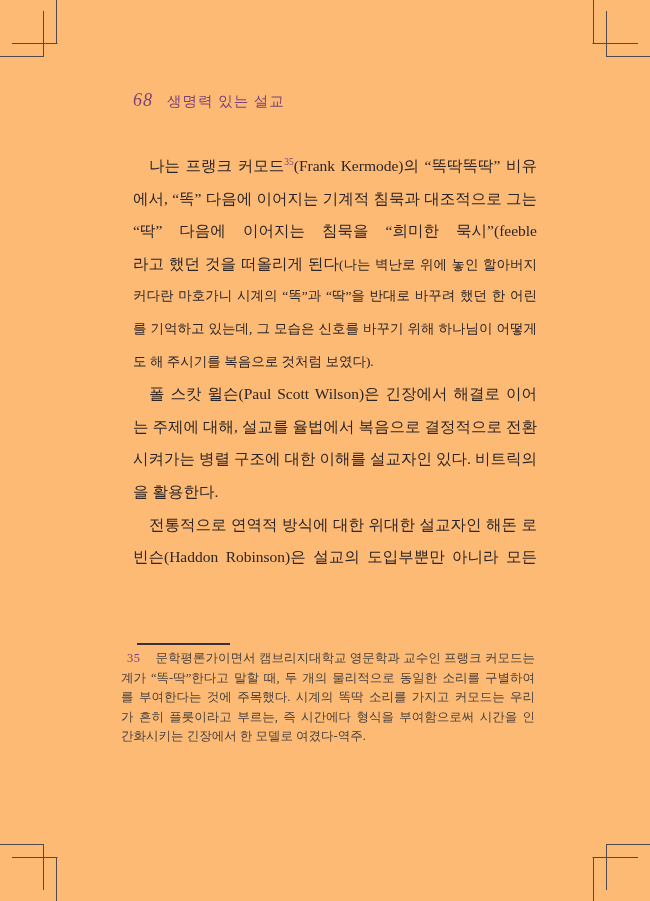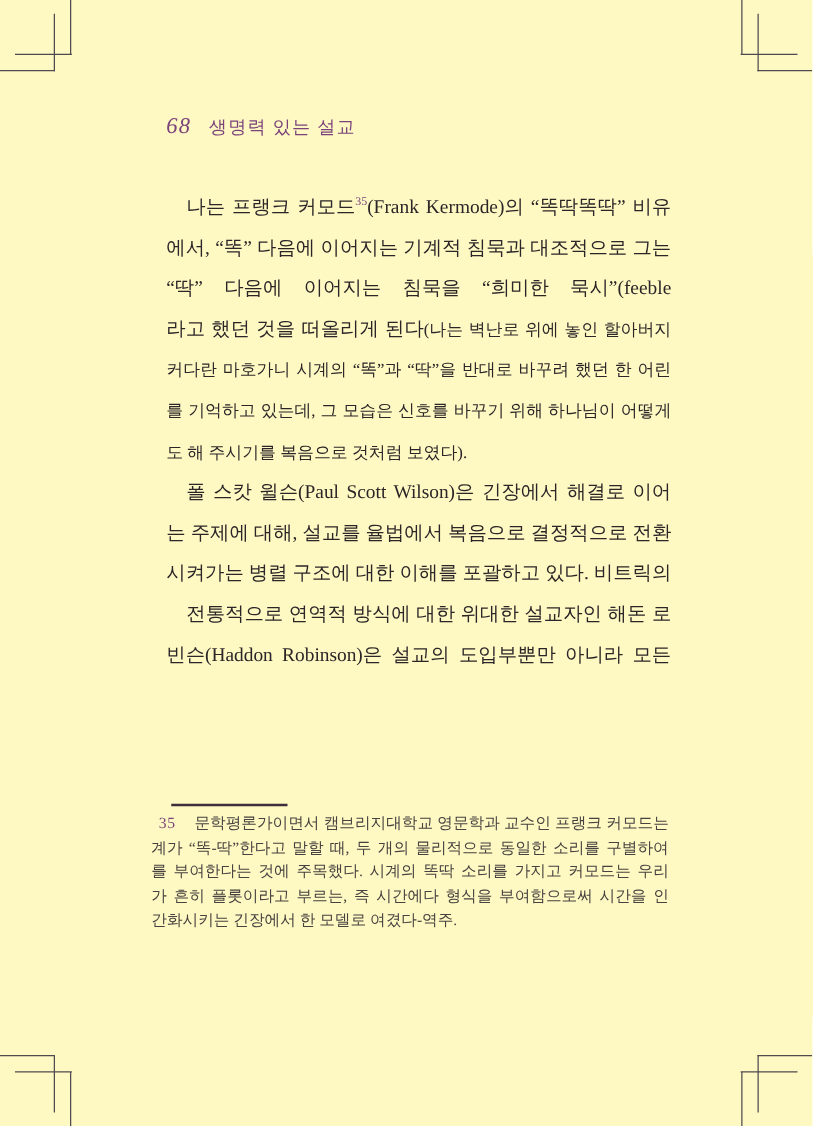--- a/index.html
+++ b/index.html
@@ -7,21 +7,21 @@
     --body-text:#2b2527;
     --fn-text:#47413f;
     --mark:#4e4a4e;
     --rule:#3c2f3c;
   }
   *{margin:0;padding:0;box-sizing:border-box;}
   html,body{background:#ffffff;}
   .page{
     position:relative;
     width:650px;height:901px;
-    background:#fef9c3;
+    background:#fdba74;
     overflow:hidden;
     font-family:"Liberation Serif","DejaVu Serif",serif;
   }
   .corner{position:absolute;width:58px;height:58px;}
   .corner svg line{stroke:var(--mark);stroke-width:1;}
   .corner.tl{top:0;left:0;}
   .corner.tr{top:0;right:0;transform:scaleX(-1);}
   .corner.bl{bottom:0;left:0;transform:scaleY(-1);}
   .corner.br{bottom:0;right:0;transform:scale(-1,-1);}
 
@@ -131,21 +131,22 @@
   <div class="body-text" id="body-root">
       <div class="line indent fill"><span class="seg-n">나는 프랭크 커모드</span><span class="seg-sup">35</span><span class="seg-n">(Frank Kermode)의 “똑딱똑딱” 비유</span></div>
       <div class="line fill"><span class="seg-n">에서, “똑” 다음에 이어지는 기계적 침묵과 대조적으로 그는</span></div>
       <div class="line fill"><span class="seg-n">“딱” 다음에 이어지는 침묵을 “희미한 묵시”(feeble apocalypse)</span></div>
       <div class="line fill"><span class="seg-n">라고 했던 것을 떠올리게 된다</span><span class="seg-s">(나는 벽난로 위에 놓인 할아버지의</span></div>
       <div class="line small fill"><span class="seg-n">커다란 마호가니 시계의 “똑”과 “딱”을 반대로 바꾸려 했던 한 어린아이</span></div>
       <div class="line small fill"><span class="seg-n">를 기억하고 있는데, 그 모습은 신호를 바꾸기 위해 하나님이 어떻게라</span></div>
       <div class="line small"><span class="seg-n">도 해 주시기를 복음으로 것처럼 보였다).</span></div>
       <div class="line indent fill"><span class="seg-n">폴 스캇 윌슨(Paul Scott Wilson)은 긴장에서 해결로 이어지</span></div>
       <div class="line fill"><span class="seg-n">는 주제에 대해, 설교를 율법에서 복음으로 결정적으로 전환</span></div>
-      <div class="line fill"><span class="seg-n">시켜가는 병렬 구조에 대한 이해를 포괄하고 있다. 비트릭의</span></div>
+      <div class="line fill"><span class="seg-n">시켜가는 병렬 구조에 대한 이해를 설교자인 있다. 비트릭의</span></div>
+      <div class="line"><span class="seg-n">을 활용한다.</span></div>
       <div class="line indent fill"><span class="seg-n">전통적으로 연역적 방식에 대한 위대한 설교자인 해돈 로</span></div>
       <div class="line"><span class="seg-n">빈슨(Haddon Robinson)은 설교의 도입부뿐만 아니라 모든 지</span></div>
     </div>
 
   <div class="fn-rule"></div>
 
   <div class="footnote" id="footnote-root">
       <div class="fn-line fill"><span class="fn-marker">35</span><span>문학평론가이면서 캠브리지대학교 영문학과 교수인 프랭크 커모드는 시</span></div>
       <div class="fn-line fill"><span>계가 “똑-딱”한다고 말할 때, 두 개의 물리적으로 동일한 소리를 구별하여</span></div>
       <div class="fn-line fill"><span>를 부여한다는 것에 주목했다. 시계의 똑딱 소리를 가지고 커모드는 우리</span></div>

